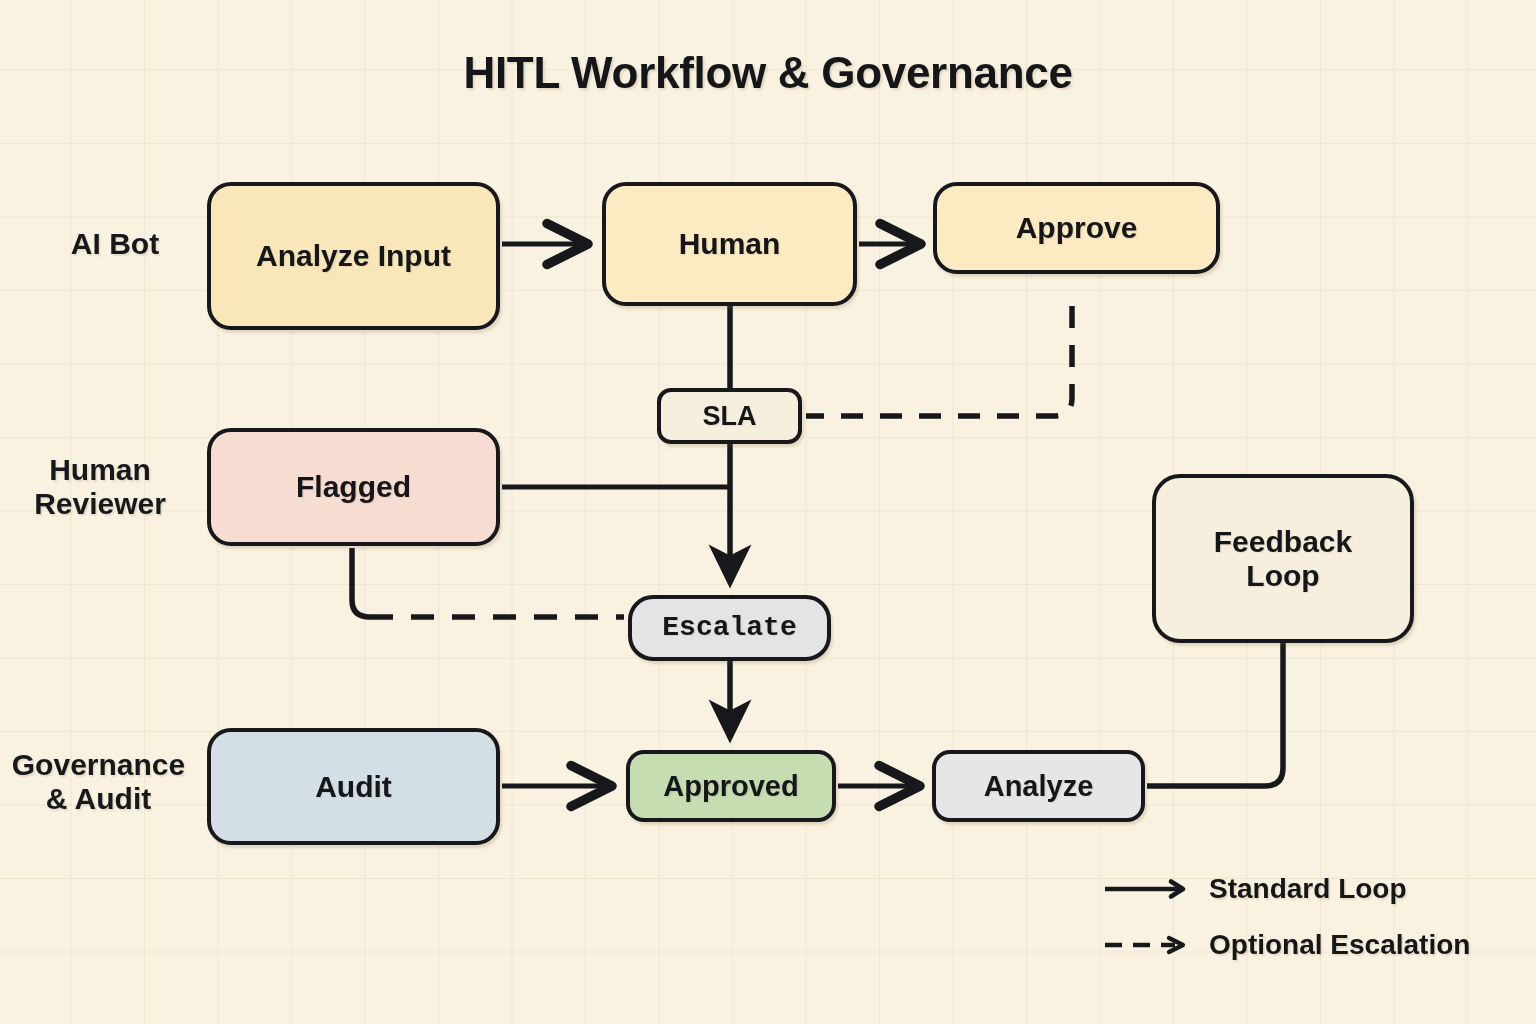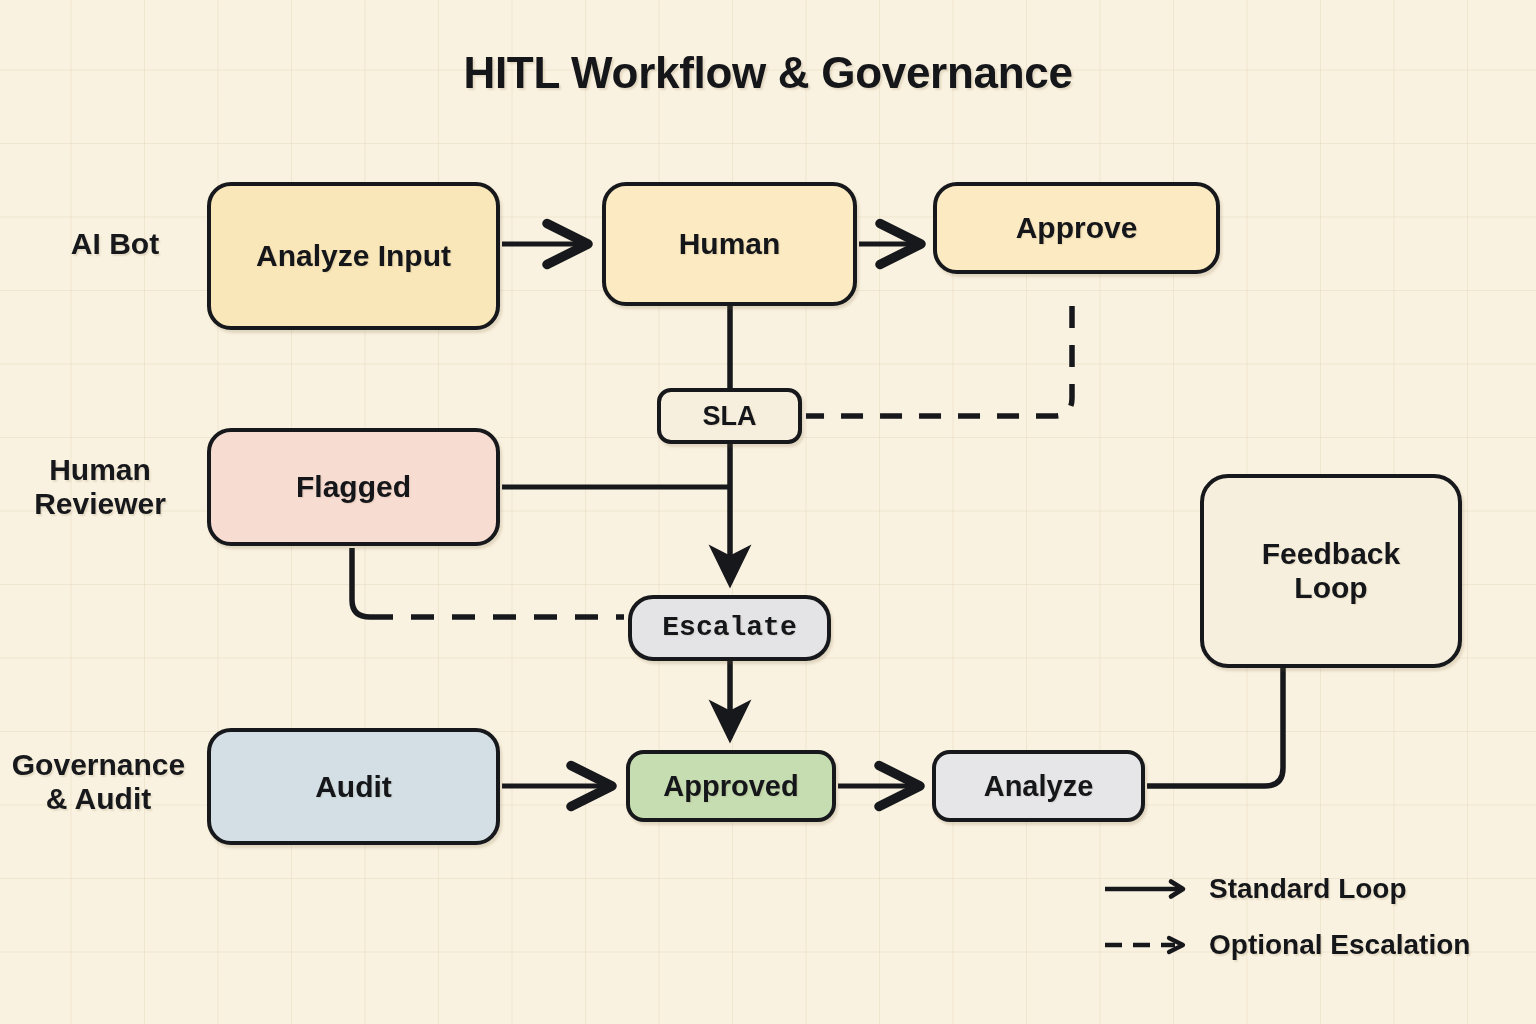--- a/index.html
+++ b/index.html
@@ -170,21 +170,21 @@
   </div>
 
   <div class="node" style="left:207px; top:428px; width:293px; height:118px; border-radius:24px; background:#f7dcd2; font-size:30px;">
     <span>Flagged</span>
   </div>
 
   <div class="node" style="left:628px; top:595px; width:203px; height:66px; border-radius:25px; background:#e4e4e6; font-size:28px;font-family:Liberation Mono, monospace;">
     <span>Escalate</span>
   </div>
 
-  <div class="node" style="left:1152px; top:474px; width:262px; height:194px; border-radius:28px; background:#f7efdd; font-size:30px; flex-direction:column;margin-left:48px;">
+  <div class="node" style="left:1152px; top:474px; width:262px; height:169px; border-radius:28px; background:#f7efdd; font-size:30px; flex-direction:column;">
     <span>Feedback</span>
     <span>Loop</span>
   </div>
 
   <div class="node" style="left:207px; top:728px; width:293px; height:117px; border-radius:24px; background:#d3dfe4; font-size:30px;">
     <span>Audit</span>
   </div>
 
   <div class="node" style="left:626px; top:750px; width:210px; height:72px; border-radius:18px; background:#c6dcb1; font-size:29px;">
     <span>Approved</span>

